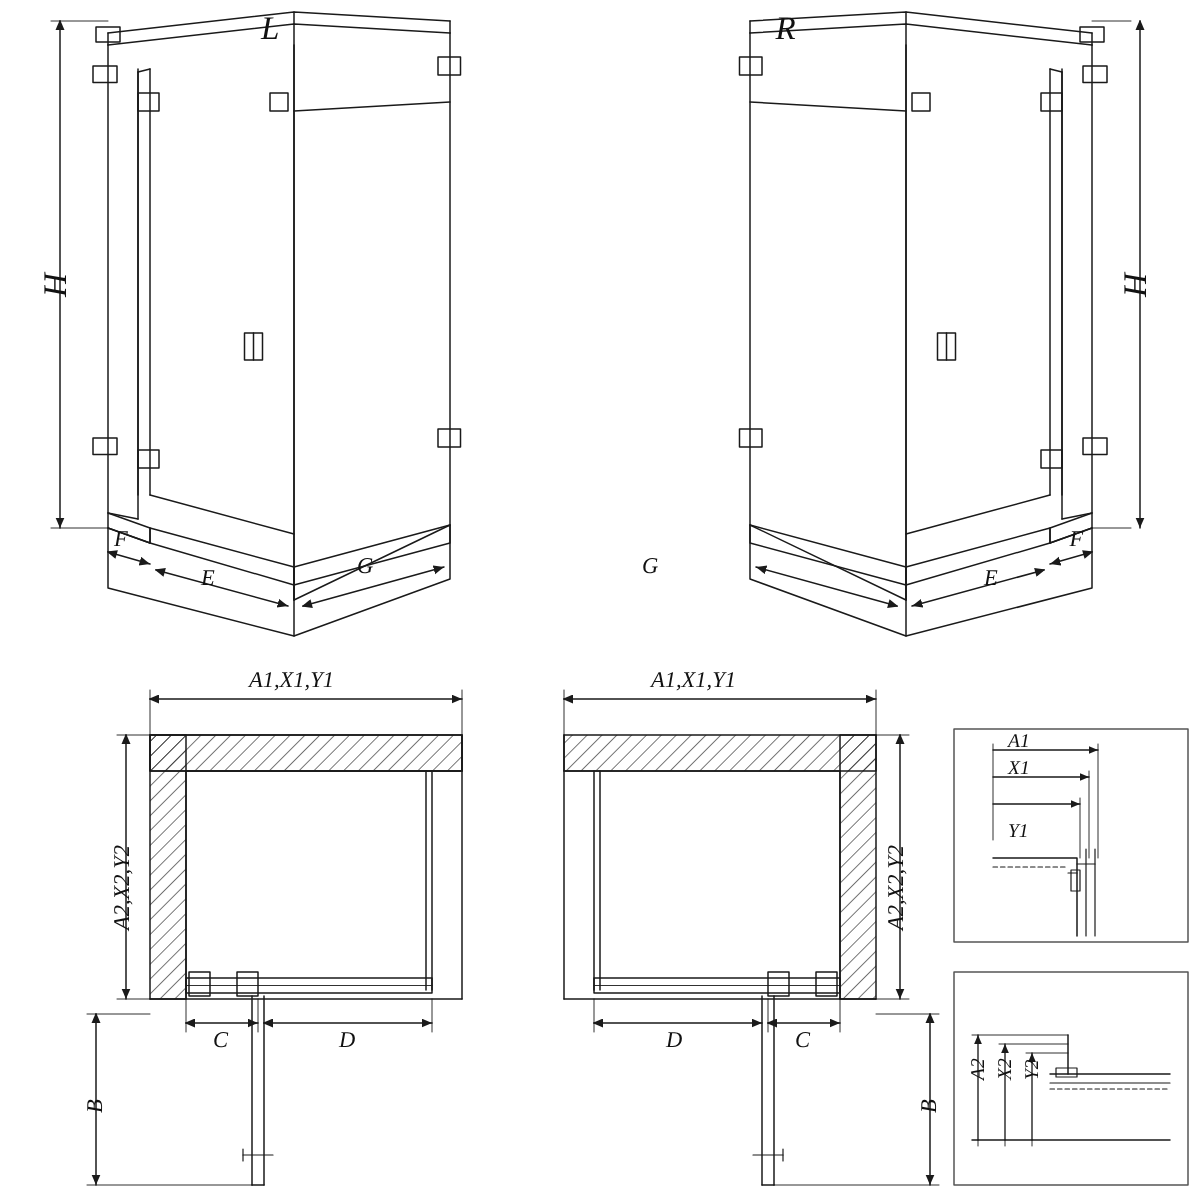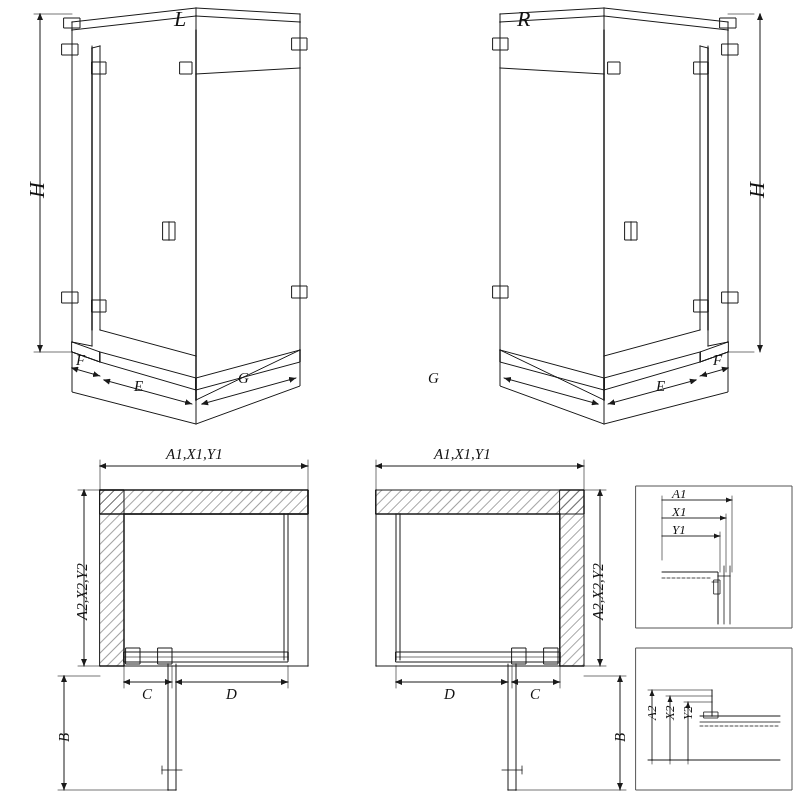--- a/index.html
+++ b/index.html
@@ -271,19 +271,19 @@
 <div class="lbl mid" style="left:142px;top:686px;">C</div>
 <div class="lbl mid" style="left:226px;top:686px;">D</div>
 <div class="lbl mid" style="left:444px;top:686px;">D</div>
 <div class="lbl mid" style="left:530px;top:686px;">C</div>
 
 <div class="lbl mid rot90" style="left:56px;top:742px;">B</div>
 <div class="lbl mid rot90" style="left:612px;top:742px;">B</div>
 
 <div class="lbl sm" style="left:672px;top:486px;">A1</div>
 <div class="lbl sm" style="left:672px;top:504px;font-style:italic;">X1</div>
-<div class="lbl sm" style="left:672px;top:522px;">Y1</div>
+<div class="lbl sm" style="left:672px;top:546px;">Y1</div>
 
 <div class="lbl sm rot90" style="left:644px;top:720px;">A2</div>
 <div class="lbl sm rot90" style="left:662px;top:720px;">X2</div>
 <div class="lbl sm rot90" style="left:680px;top:720px;">Y2</div>
 
 </div>
 
 </body></html>

